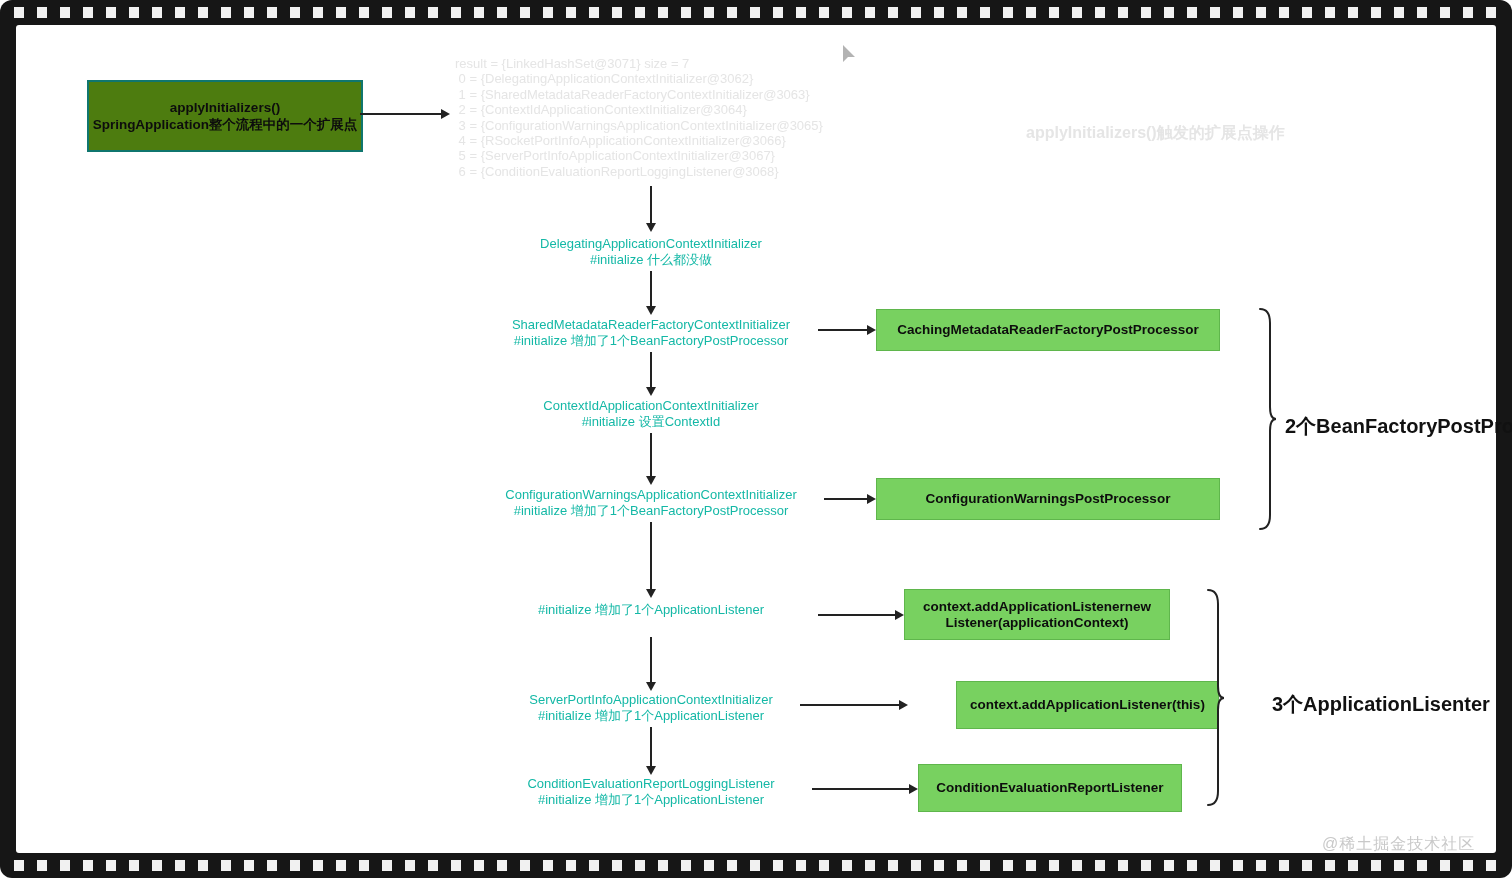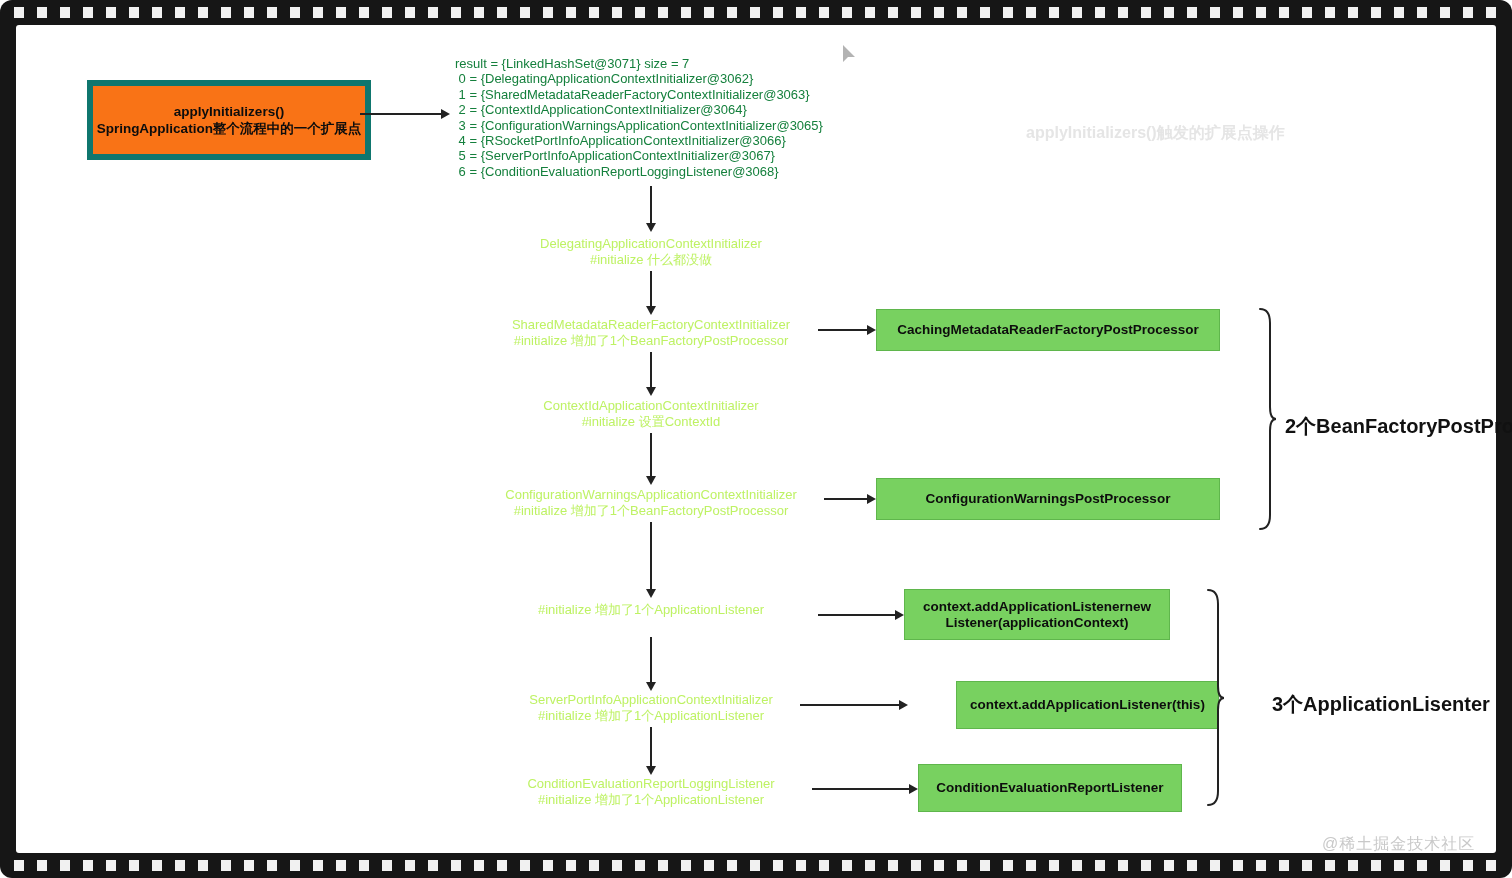--- a/index.html
+++ b/index.html
@@ -9,32 +9,32 @@
     font-family:"Liberation Sans","DejaVu Sans",sans-serif;color:#1b1b1b;
   }
   .paper{position:absolute;left:16px;right:16px;top:25px;bottom:25px;background:#ffffff;border-radius:3px;}
   .film-strip{position:absolute;left:14px;right:14px;height:11px;
     background:repeating-linear-gradient(90deg,#f1f1f1 0 10px,transparent 10px 23px);}
   .film-strip.top{top:7px;}
   .film-strip.bottom{bottom:7px;}
   .layer{position:absolute;inset:0;}
 
   .hdr-box{position:absolute;left:87px;top:80px;width:272px;height:68px;
-    background:#f97316;border:6px solid #0f766e;
+    background:#4d7c0f;border:2px solid #0f766e;
     display:flex;flex-direction:column;align-items:center;justify-content:center;
     font-weight:bold;font-size:13.5px;line-height:17px;color:#0d0d0d;text-align:center;}
 
-  .result{position:absolute;left:455px;top:56px;font-size:13px;line-height:15.4px;color:#15803d;}
+  .result{position:absolute;left:455px;top:56px;font-size:13px;line-height:15.4px;color:#e5e5e5;}
   .result-line{white-space:pre;}
 
   .page-title{position:absolute;left:1026px;top:123px;width:280px;
     font-weight:bold;font-size:16px;color:#e5e5e5;}
 
   .step{position:absolute;left:441px;width:420px;text-align:center;
-    font-size:13px;line-height:15.6px;color:#bef264;}
+    font-size:13px;line-height:15.6px;color:#14b8a6;}
 
   .gbox{position:absolute;background:#78d160;border:1px solid #5fb64c;
     display:flex;align-items:center;justify-content:center;text-align:center;
     font-weight:bold;font-size:13.5px;line-height:16px;color:#0d0d0d;padding:0 8px;box-sizing:border-box;}
 
   .varrow{position:absolute;width:2px;background:#222;}
   .varrow::after{content:'';position:absolute;bottom:-8px;left:-4px;
     border-left:5px solid transparent;border-right:5px solid transparent;border-top:9px solid #222;}
   .harrow{position:absolute;height:2px;background:#222;}
   .harrow::after{content:'';position:absolute;right:-8px;top:-4px;

